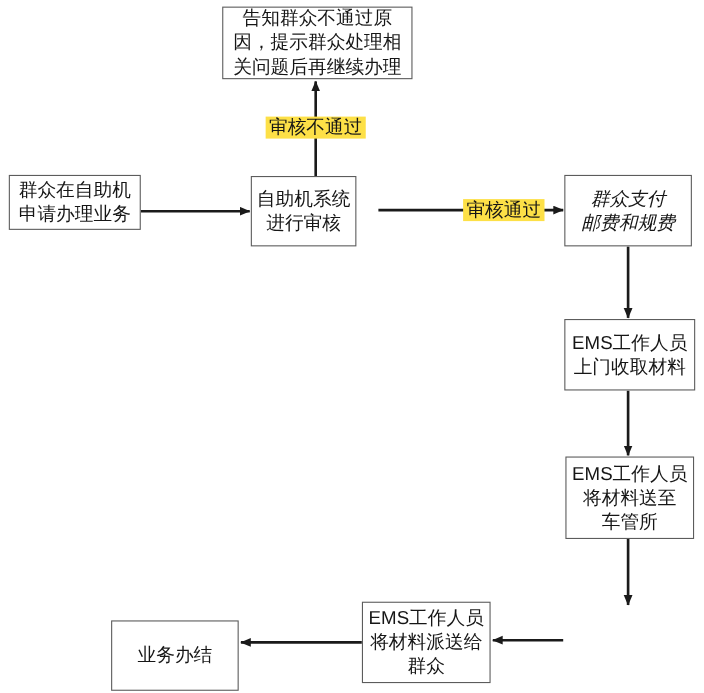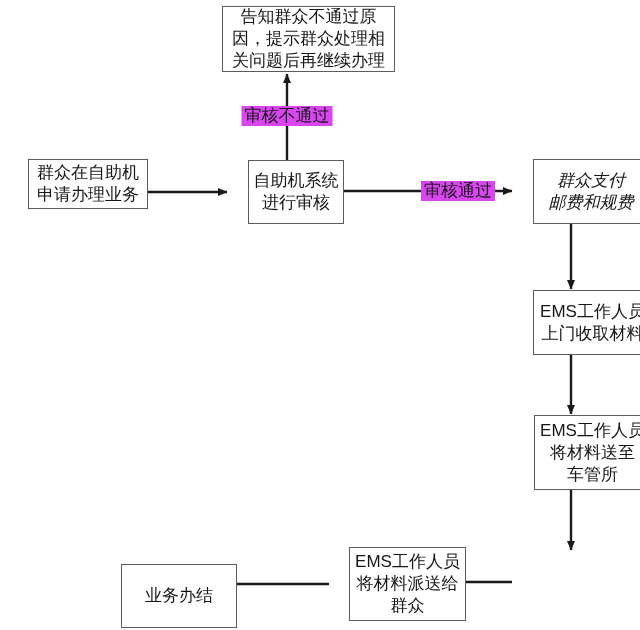--- a/index.html
+++ b/index.html
@@ -26,35 +26,34 @@
     border: 1px solid #5c5c5c;
     background: #ffffff;
     display: flex;
     align-items: center;
     justify-content: center;
     text-align: center;
     white-space: pre-line;
     font-size: 17px;
     line-height: 22px;
     color: #161616;
-    margin-left: 20px;
   }
   .n-notify      { left: 202px; top: 6px;   width: 173px; height: 66px; }
   .n-apply       { left: 8px;   top: 159px; width: 120px; height: 50px; }
   .n-review      { left: 228px; top: 160px; width: 96px; height: 64px; }
   .n-pay         { left: 513px; top: 159px; width: 116px; height: 65px; font-style: italic; }
   .n-ems-collect { left: 513px; top: 290px; width: 119px; height: 65px; }
   .n-ems-send    { left: 514px; top: 415px; width: 117px; height: 75px; }
   .n-dmv         { left: 512px; top: 551px; width: 119px; height: 62px; }
   .n-ems-deliver { left: 329px; top: 547px; width: 117px; height: 74px; }
   .n-done        { left: 101px; top: 564px; width: 116px; height: 64px; }
   .edge-label {
     position: absolute;
     transform: translate(-50%, -50%);
-    background: #d946ef;
+    background: #fde047;
     padding: 0 3px;
     font-size: 17px;
     line-height: 20px;
     color: #161616;
     white-space: nowrap;
   }
   .l-reject { left: 287px; top: 116px; }
   .l-pass   { left: 429px; top: 191px; margin-left: 29px; }
 </style>
 </head>

